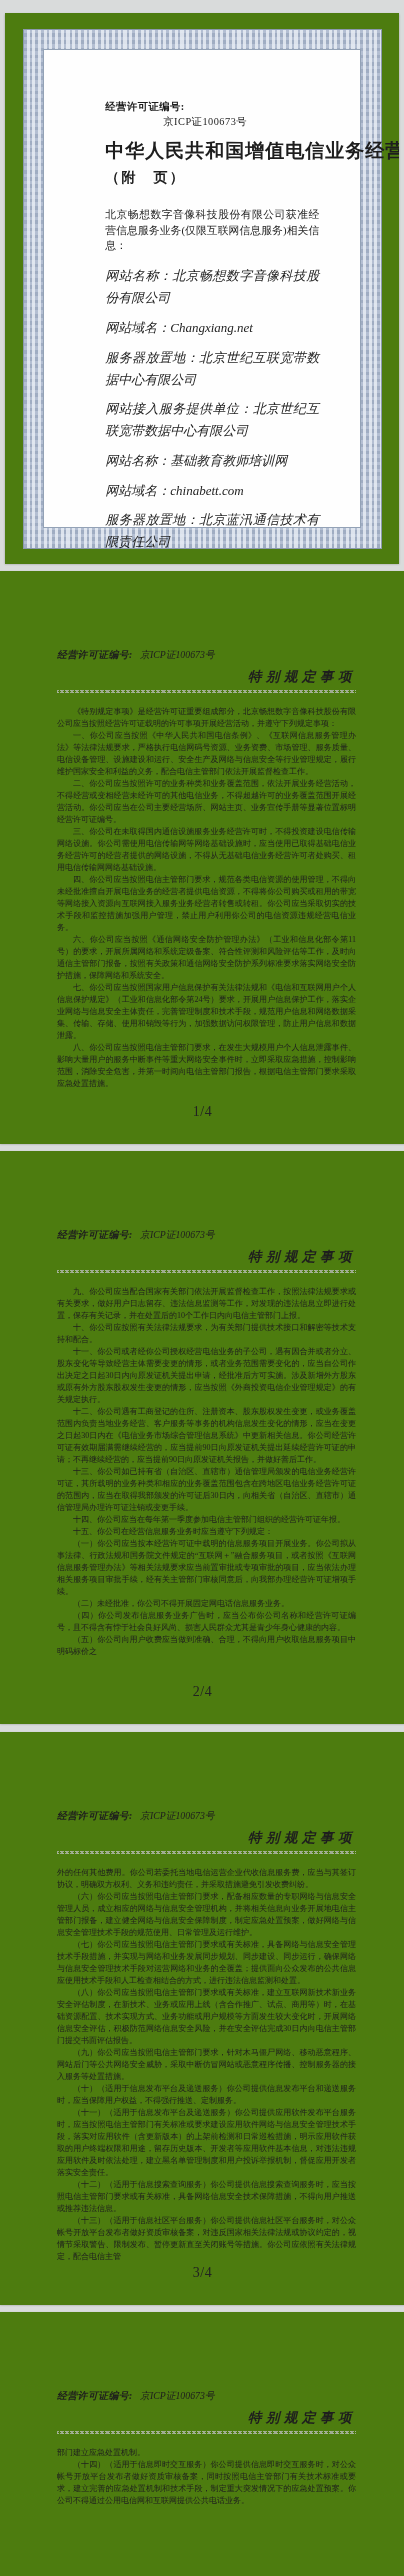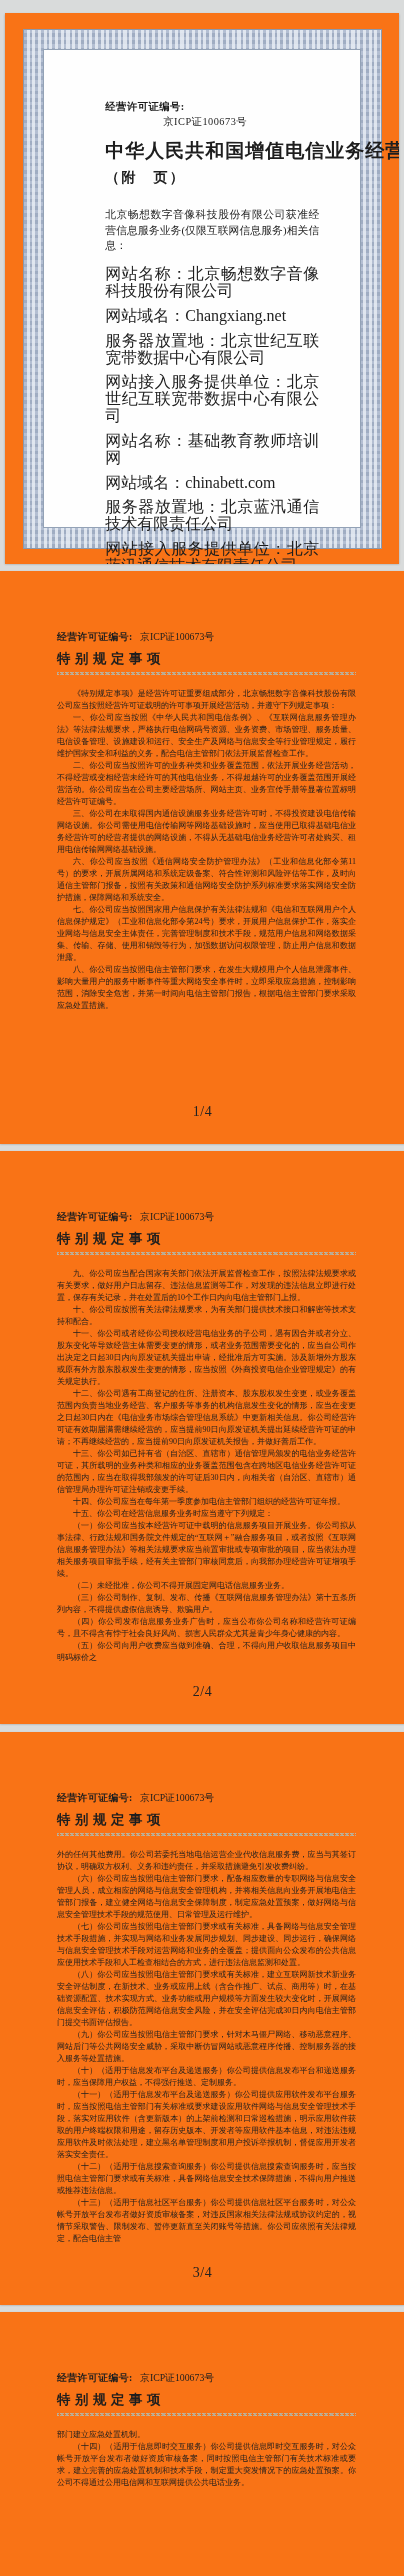--- a/index.html
+++ b/index.html
@@ -3,21 +3,21 @@
 <meta charset="utf-8">
 <style>
   html,body{margin:0;padding:0;}
   body{
     width:405px;height:2873px;position:relative;
     background:#d9dbdb;
     font-family:"Liberation Serif","DejaVu Serif",serif;
     color:#1e1e1e;
   }
   .sheet{
-    position:absolute;left:0;right:0;background:#f97316;
+    position:absolute;left:0;right:0;background:#4d7c0f;
     box-shadow:0 0.5px 2.1px rgba(0,0,0,.28);
     overflow:hidden;
   }
   
   .cert{top:13.4px;left:5.2px;right:5.7px;height:551px;}
   .frame{
     position:absolute;inset:15.5px 17.5px;
     border:0.5px solid #8b99ad;
     background:
       repeating-linear-gradient(90deg,rgba(150,165,190,.55) 0 2.6px,rgba(225,231,240,.9) 2.6px 5.7px),
@@ -29,31 +29,31 @@
   .p1content{position:absolute;left:61px;right:41px;top:50px;}
   .p1head-label{font-size:10.3px;font-weight:bold;letter-spacing:0.5px;}
   .p1head-num{font-size:10.3px;margin:1px 0 0 58px;letter-spacing:0.5px;}
   .p1title{
     text-align:left;font-size:19px;font-weight:bold;letter-spacing:1px;
     margin-top:8.2px;white-space:nowrap;
   }
   .p1sub{text-align:left;font-size:14px;font-weight:bold;margin-top:5.2px;letter-spacing:2.1px;}
   .p1intro{font-size:10.8px;line-height:15.5px;margin-top:20.6px;text-align:justify;}
   .kvlist{margin-top:11.3px;}
-  .kv{font-size:16px;line-height:17px;margin:0 0 7.7px 0;text-align:justify;}
+  .kv{font-size:13px;line-height:22px;margin:0 0 7.7px 0;text-align:justify;font-style:italic;}
   
   .prov1{top:571px;height:573px;}
   .prov2{top:1151px;height:573px;}
   .prov3{top:1732px;height:573px;}
   .prov4{top:2312px;height:562px;}
-  .phead{padding:60px 49px 0 57px;}
+  .phead{padding:78px 49px 0 57px;font-style:italic;}
   .phead-label{font-size:9.8px;font-weight:bold;letter-spacing:0.5px;}
   .phead-num{font-size:9.8px;margin-left:5.2px;}
   .ptitle{
-    text-align:left;font-size:13.4px;font-weight:bold;letter-spacing:4.6px;
+    text-align:right;font-size:13.4px;font-weight:bold;letter-spacing:4.6px;
     margin-top:6.2px;
   }
   .zigzag{
     height:3.6px;margin-top:3.6px;opacity:.85;
     background:
       repeating-linear-gradient(135deg,#aeb4a8 0 1.5px,transparent 1.5px 3.6px),
       repeating-linear-gradient(45deg,#b9bfb2 0 1.5px,transparent 1.5px 3.6px);
   }
   .pbody{padding:12.4px 49px 0 57px;font-size:8px;line-height:12px;text-align:justify;}
   .pbody p{margin:0;text-indent:2em;}
@@ -99,20 +99,21 @@
     <span class="phead-label">经营许可证编号:</span>
     <span class="phead-num">京ICP证100673号</span>
     <div class="ptitle">特别规定事项</div>
     <div class="zigzag"></div>
   </div>
   <div class="pbody">
     <p>《特别规定事项》是经营许可证重要组成部分，北京畅想数字音像科技股份有限公司应当按照经营许可证载明的许可事项开展经营活动，并遵守下列规定事项：</p>
     <p>一、你公司应当按照《中华人民共和国电信条例》、《互联网信息服务管理办法》等法律法规要求，严格执行电信网码号资源、业务资费、市场管理、服务质量、电信设备管理、设施建设和运行、安全生产及网络与信息安全等行业管理规定，履行维护国家安全和利益的义务，配合电信主管部门依法开展监督检查工作。</p>
     <p>二、你公司应当按照许可的业务种类和业务覆盖范围，依法开展业务经营活动，不得经营或变相经营未经许可的其他电信业务，不得超越许可的业务覆盖范围开展经营活动。你公司应当在公司主要经营场所、网站主页、业务宣传手册等显著位置标明经营许可证编号。</p>
     <p>三、你公司在未取得国内通信设施服务业务经营许可时，不得投资建设电信传输网络设施。你公司需使用电信传输网等网络基础设施时，应当使用已取得基础电信业务经营许可的经营者提供的网络设施，不得从无基础电信业务经营许可者处购买、租用电信传输网网络基础设施。</p>
+    <p>四、你公司应当按照电信主管部门要求，规范各类电信资源的使用管理，不得向未经批准擅自开展电信业务的经营者提供电信资源，不得将你公司购买或租用的带宽等网络接入资源向互联网接入服务业务经营者转售或转租。你公司应当采取切实的技术手段和监控措施加强用户管理，禁止用户利用你公司的电信资源违规经营电信业务。</p>
     <p>六、你公司应当按照《通信网络安全防护管理办法》（工业和信息化部令第11号）的要求，开展所属网络和系统定级备案、符合性评测和风险评估等工作，及时向通信主管部门报备，按照有关政策和通信网络安全防护系列标准要求落实网络安全防护措施，保障网络和系统安全。</p>
     <p>七、你公司应当按照国家用户信息保护有关法律法规和《电信和互联网用户个人信息保护规定》（工业和信息化部令第24号）要求，开展用户信息保护工作，落实企业网络与信息安全主体责任，完善管理制度和技术手段，规范用户信息和网络数据采集、传输、存储、使用和销毁等行为，加强数据访问权限管理，防止用户信息和数据泄露。</p>
     <p>八、你公司应当按照电信主管部门要求，在发生大规模用户个人信息泄露事件、影响大量用户的服务中断事件等重大网络安全事件时，立即采取应急措施，控制影响范围，消除安全危害，并第一时间向电信主管部门报告，根据电信主管部门要求采取应急处置措施。</p>
   </div>
   <div class="pagenum">1/4</div>
 </div>
 
 <div class="sheet prov2">
   <div class="phead">
     <span class="phead-label">经营许可证编号:</span>
@@ -123,21 +124,20 @@
   <div class="pbody">
     <p>九、你公司应当配合国家有关部门依法开展监督检查工作，按照法律法规要求或有关要求，做好用户日志留存、违法信息监测等工作，对发现的违法信息立即进行处置，保存有关记录，并在处置后的10个工作日内向电信主管部门上报。</p>
     <p>十、你公司应按照有关法律法规要求，为有关部门提供技术接口和解密等技术支持和配合。</p>
     <p>十一、你公司或者经你公司授权经营电信业务的子公司，遇有因合并或者分立、股东变化等导致经营主体需要变更的情形，或者业务范围需要变化的，应当自公司作出决定之日起30日内向原发证机关提出申请，经批准后方可实施。涉及新增外方股东或原有外方股东股权发生变更的情形，应当按照《外商投资电信企业管理规定》的有关规定执行。</p>
     <p>十二、你公司遇有工商登记的住所、注册资本、股东股权发生变更，或业务覆盖范围内负责当地业务经营、客户服务等事务的机构信息发生变化的情形，应当在变更之日起30日内在《电信业务市场综合管理信息系统》中更新相关信息。你公司经营许可证有效期届满需继续经营的，应当提前90日向原发证机关提出延续经营许可证的申请；不再继续经营的，应当提前90日向原发证机关报告，并做好善后工作。</p>
     <p>十三、你公司如已持有省（自治区、直辖市）通信管理局颁发的电信业务经营许可证，其所载明的业务种类和相应的业务覆盖范围包含在跨地区电信业务经营许可证的范围内，应当在取得我部颁发的许可证后30日内，向相关省（自治区、直辖市）通信管理局办理许可证注销或变更手续。</p>
     <p>十四、你公司应当在每年第一季度参加电信主管部门组织的经营许可证年报。</p>
     <p>十五、你公司在经营信息服务业务时应当遵守下列规定：</p>
     <p>（一）你公司应当按本经营许可证中载明的信息服务项目开展业务。你公司拟从事法律、行政法规和国务院文件规定的“互联网＋”融合服务项目，或者按照《互联网信息服务管理办法》等相关法规要求应当前置审批或专项审批的项目，应当依法办理相关服务项目审批手续，经有关主管部门审核同意后，向我部办理经营许可证增项手续。</p>
     <p>（二）未经批准，你公司不得开展固定网电话信息服务业务。</p>
-    <p>（三）你公司制作、复制、发布、传播《互联网信息服务管理办法》第十五条所列内容，不得提供虚假信息诱导、欺骗用户。</p>
     <p>（四）你公司发布信息服务业务广告时，应当公布你公司名称和经营许可证编号，且不得含有悖于社会良好风尚、损害人民群众尤其是青少年身心健康的内容。</p>
     <p>（五）你公司向用户收费应当做到准确、合理，不得向用户收取信息服务项目中明码标价之</p>
   </div>
   <div class="pagenum">2/4</div>
 </div>
 
 <div class="sheet prov3">
   <div class="phead">
     <span class="phead-label">经营许可证编号:</span>
     <span class="phead-num">京ICP证100673号</span>

